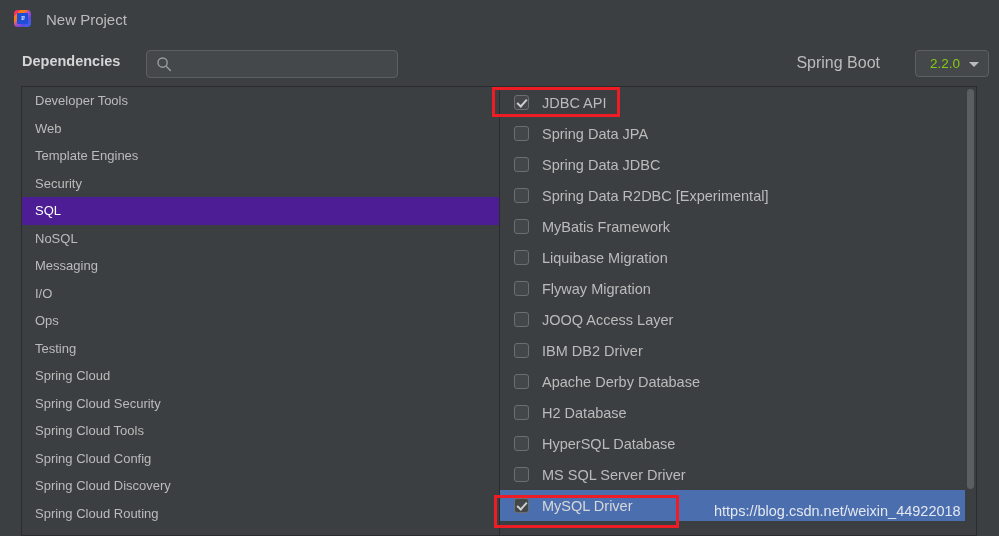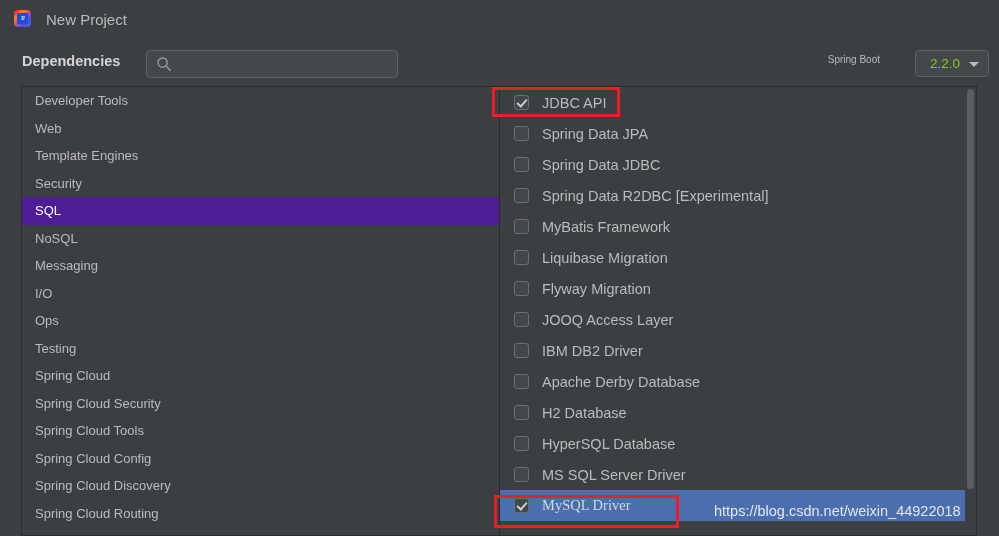--- a/index.html
+++ b/index.html
@@ -93,21 +93,21 @@
     background: transparent;
     border: none;
     outline: none;
     color: #bbbbbb;
     font-size: 13px;
     font-family: "Liberation Sans", sans-serif;
   }
   #spring-boot-label {
     position: absolute;
     right: 119px; top: 54px;
-    font-size: 10px;
+    font-size: 16px;
     color: #bbbbbb;
   }
   #version-select {
     position: absolute;
     right: 10px; top: 50px;
     width: 74px; height: 27px;
     box-sizing: border-box;
     background: #45484a;
     border: 1px solid #5e6060;
     border-radius: 4px;
@@ -170,21 +170,20 @@
 
   .dep-row {
     height: 31px;
     display: flex;
     align-items: center;
     padding-left: 14px;
     white-space: nowrap;
   }
   .dep-row.selected {
     background: #4b6eaf;
-    font-family: Liberation Serif, serif;
   }
   .cb {
     width: 15px; height: 15px;
     box-sizing: border-box;
     border: 1px solid #6b6f70;
     border-radius: 3px;
     background: #43474a;
     position: relative;
     flex: 0 0 auto;
   }

